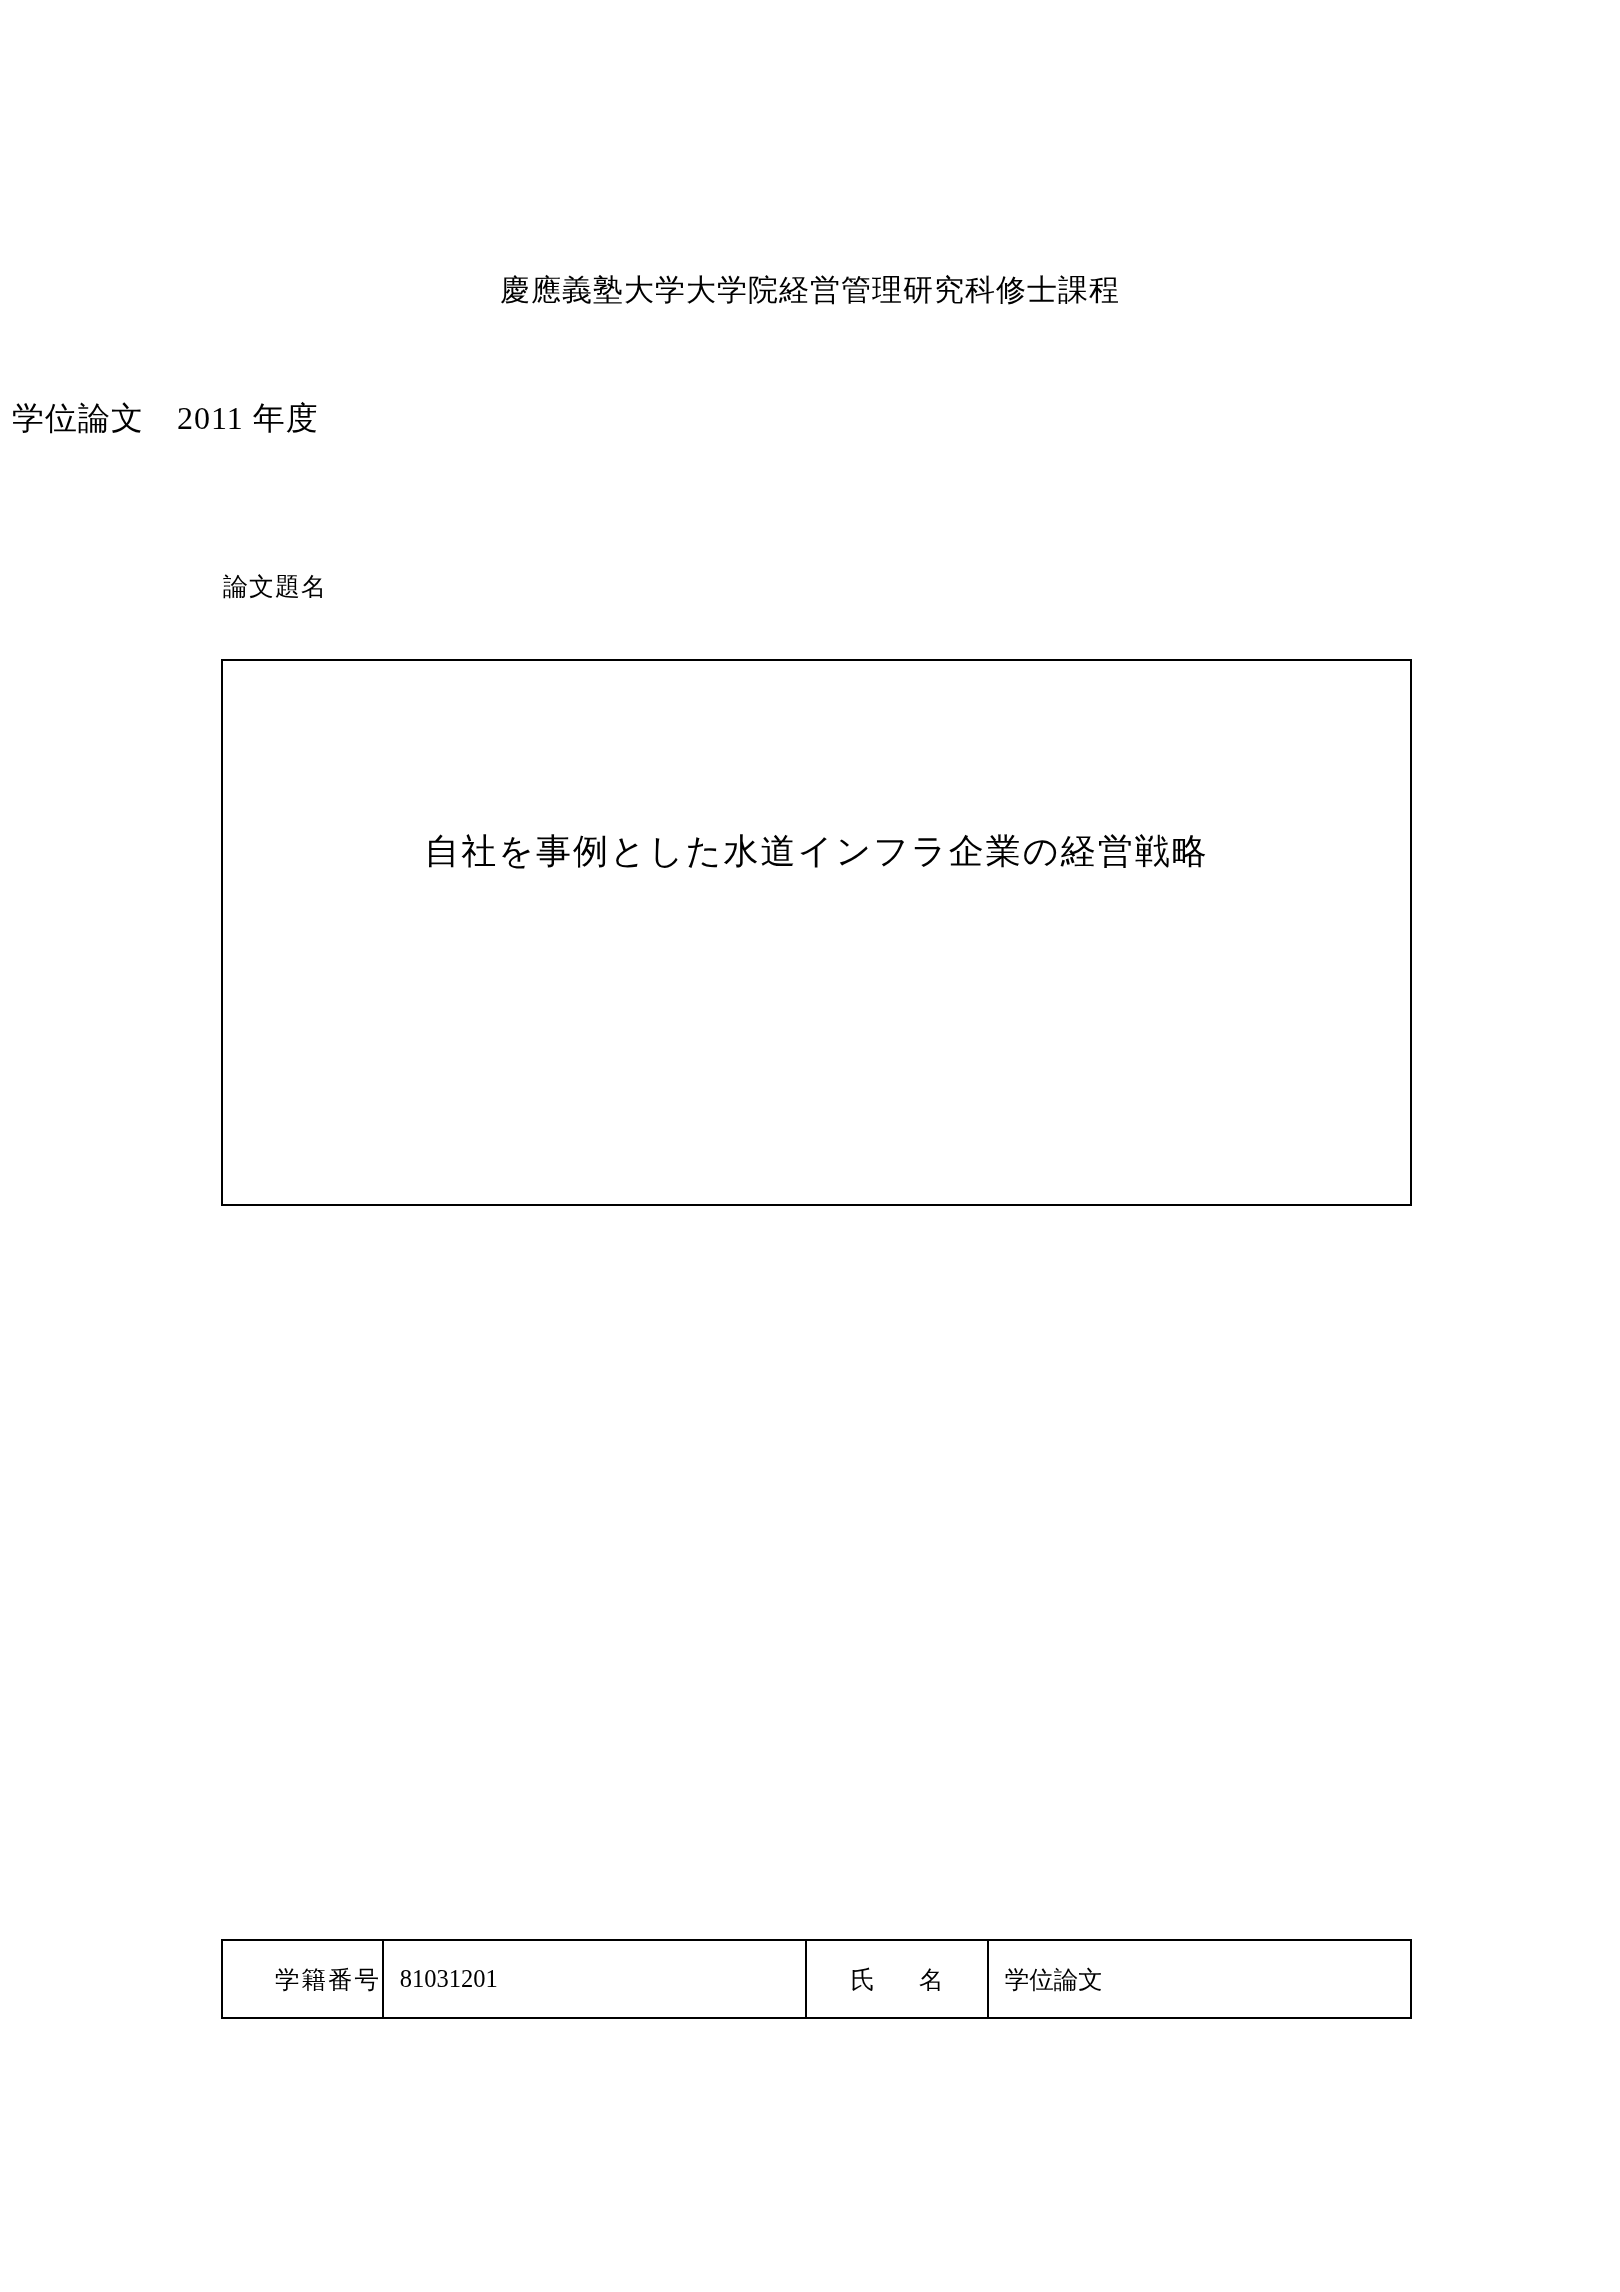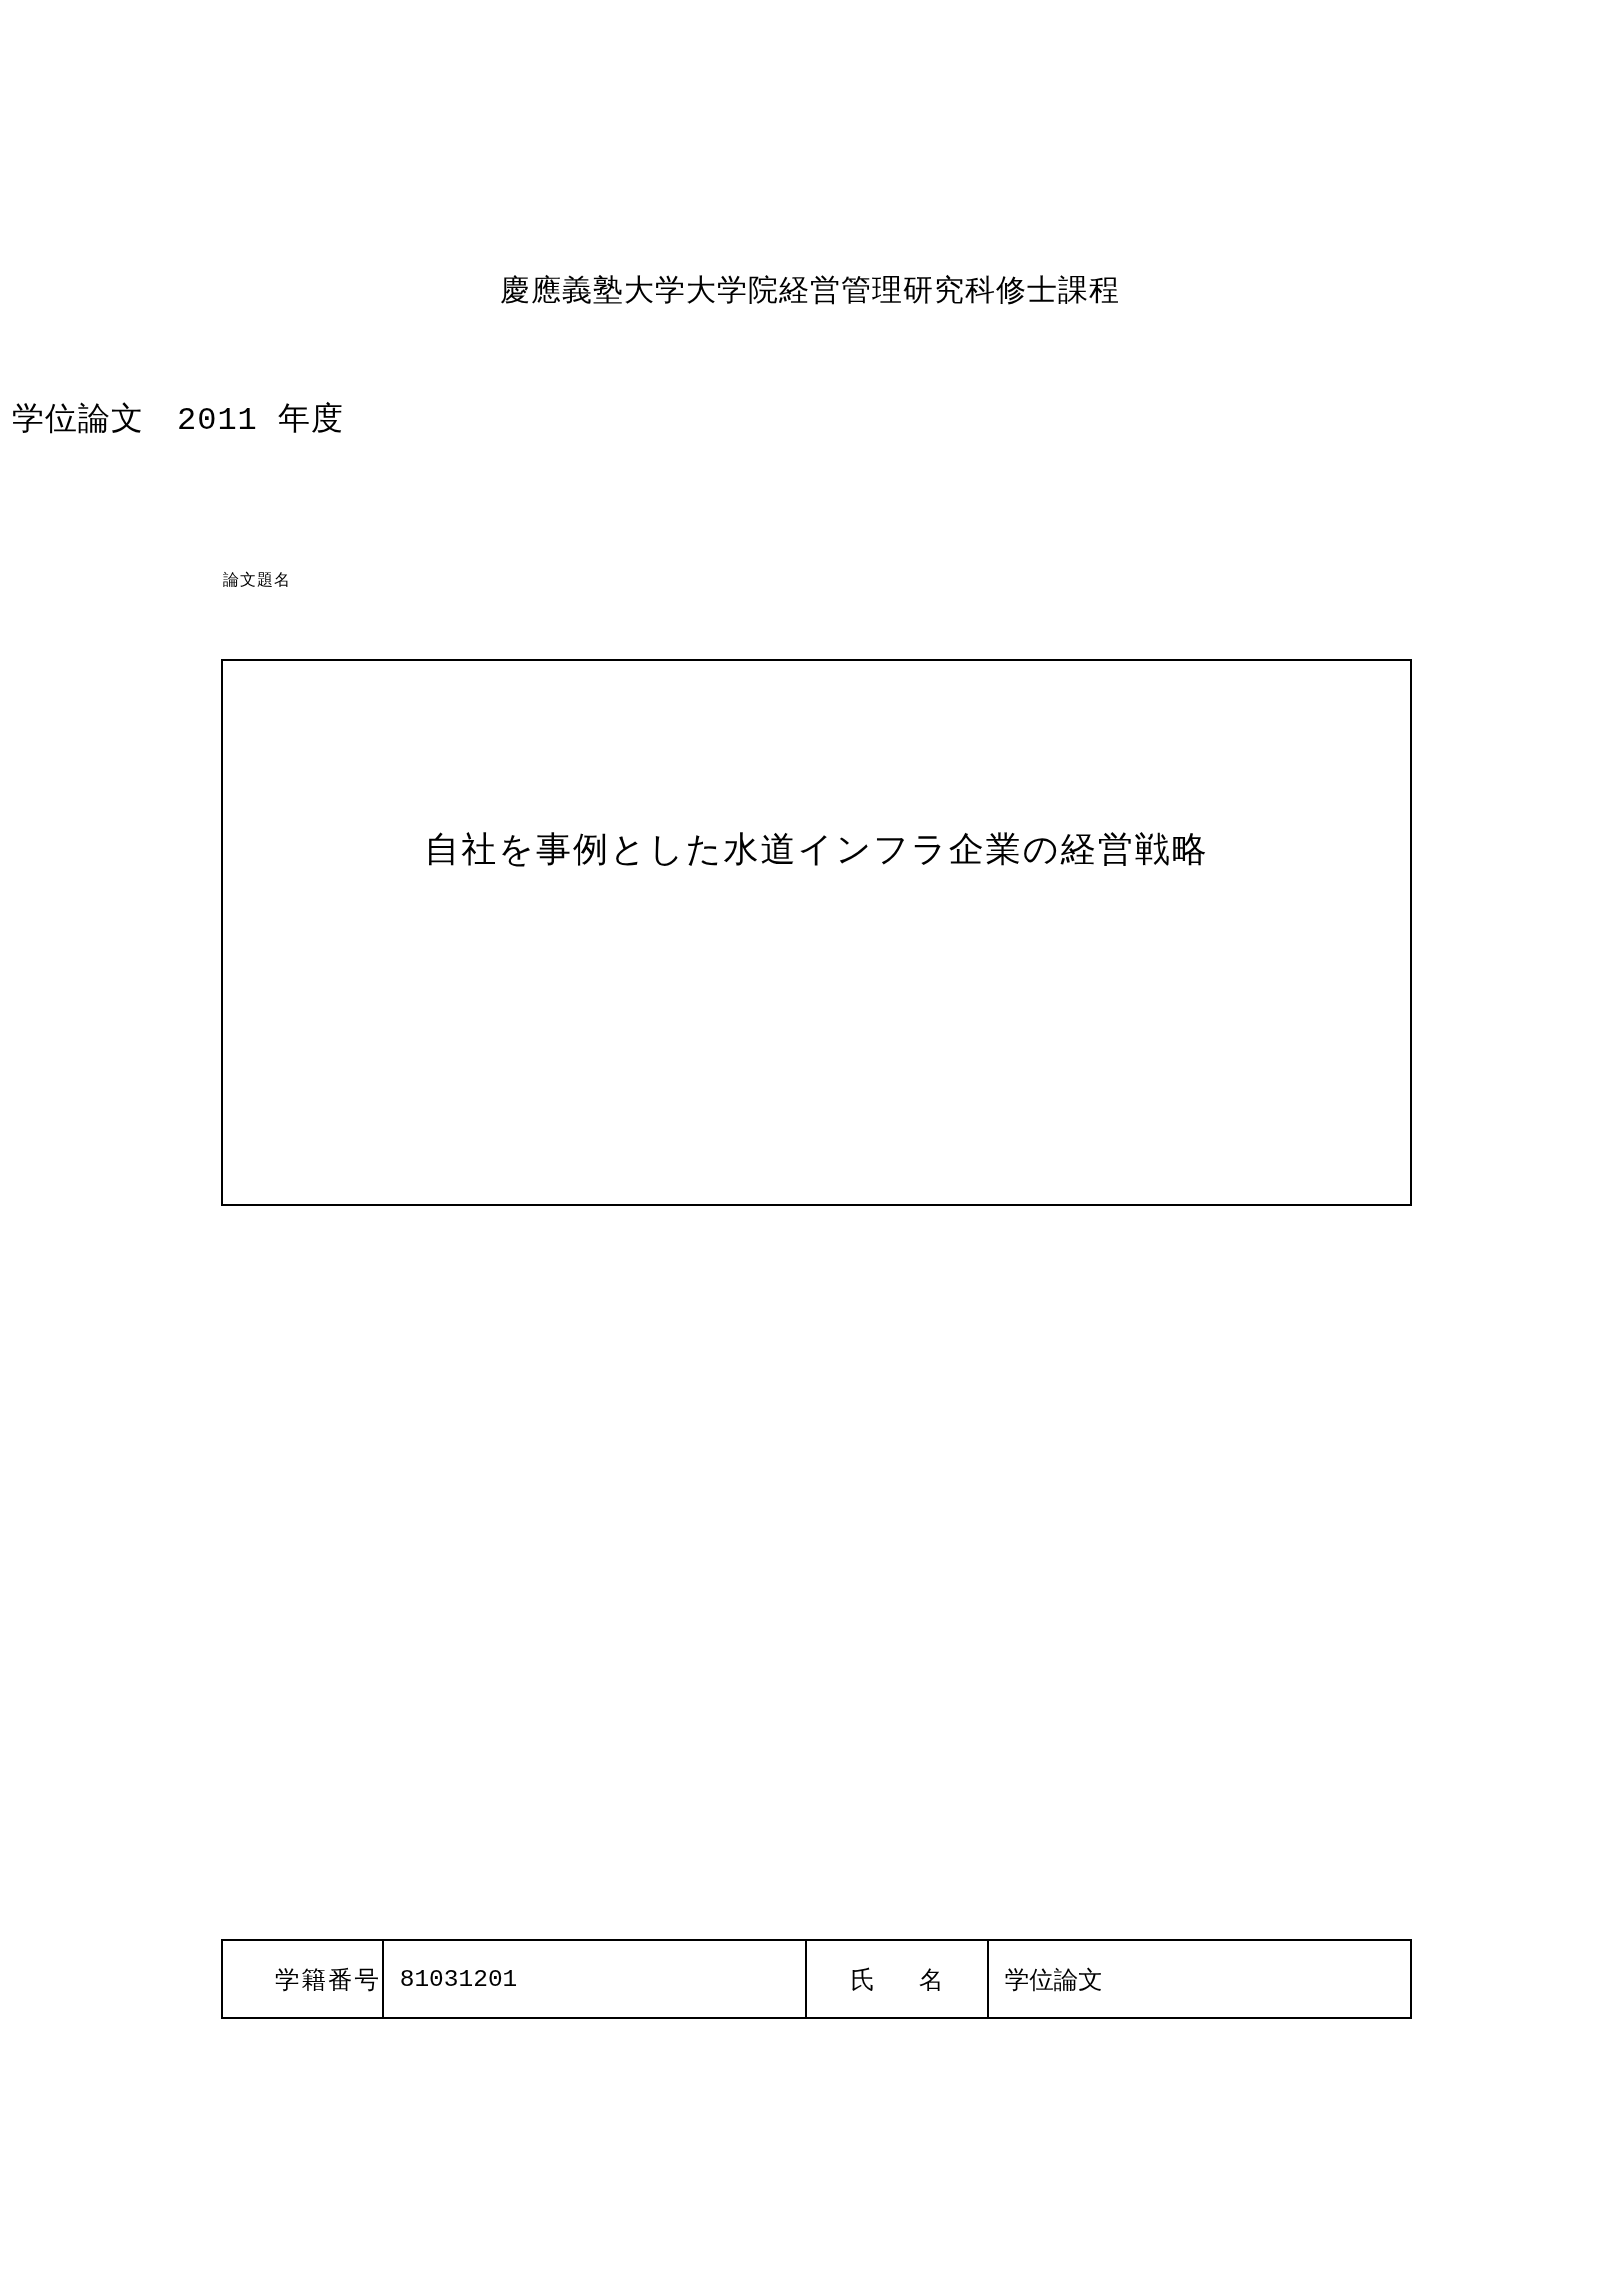--- a/index.html
+++ b/index.html
@@ -13,21 +13,20 @@
     font-family: "Liberation Serif", "DejaVu Serif", serif;
     color: #000000;
     position: relative;
     overflow: hidden;
   }
   .page {
     position: relative;
     width: 1620px;
     height: 2293px;
     box-sizing: border-box;
-    font-family: Liberation Mono, monospace;
   }
 
   .univ-line {
     position: absolute;
     top: 270px;
     left: 0;
     width: 1620px;
     text-align: center;
     font-size: 30px;
     letter-spacing: 1px;
@@ -39,21 +38,21 @@
     left: 12px;
     width: 1620px;
     font-size: 32px;
     letter-spacing: 1px;
   }
 
   .thesis-label {
     position: absolute;
     top: 570px;
     left: 223px;
-    font-size: 16px;
+    font-size: 25px;
     letter-spacing: 1px;
   }
 
   .title-box {
     position: absolute;
     top: 659px;
     left: 221px;
     width: 1191px;
     height: 547px;
     border: 2px solid #000000;

